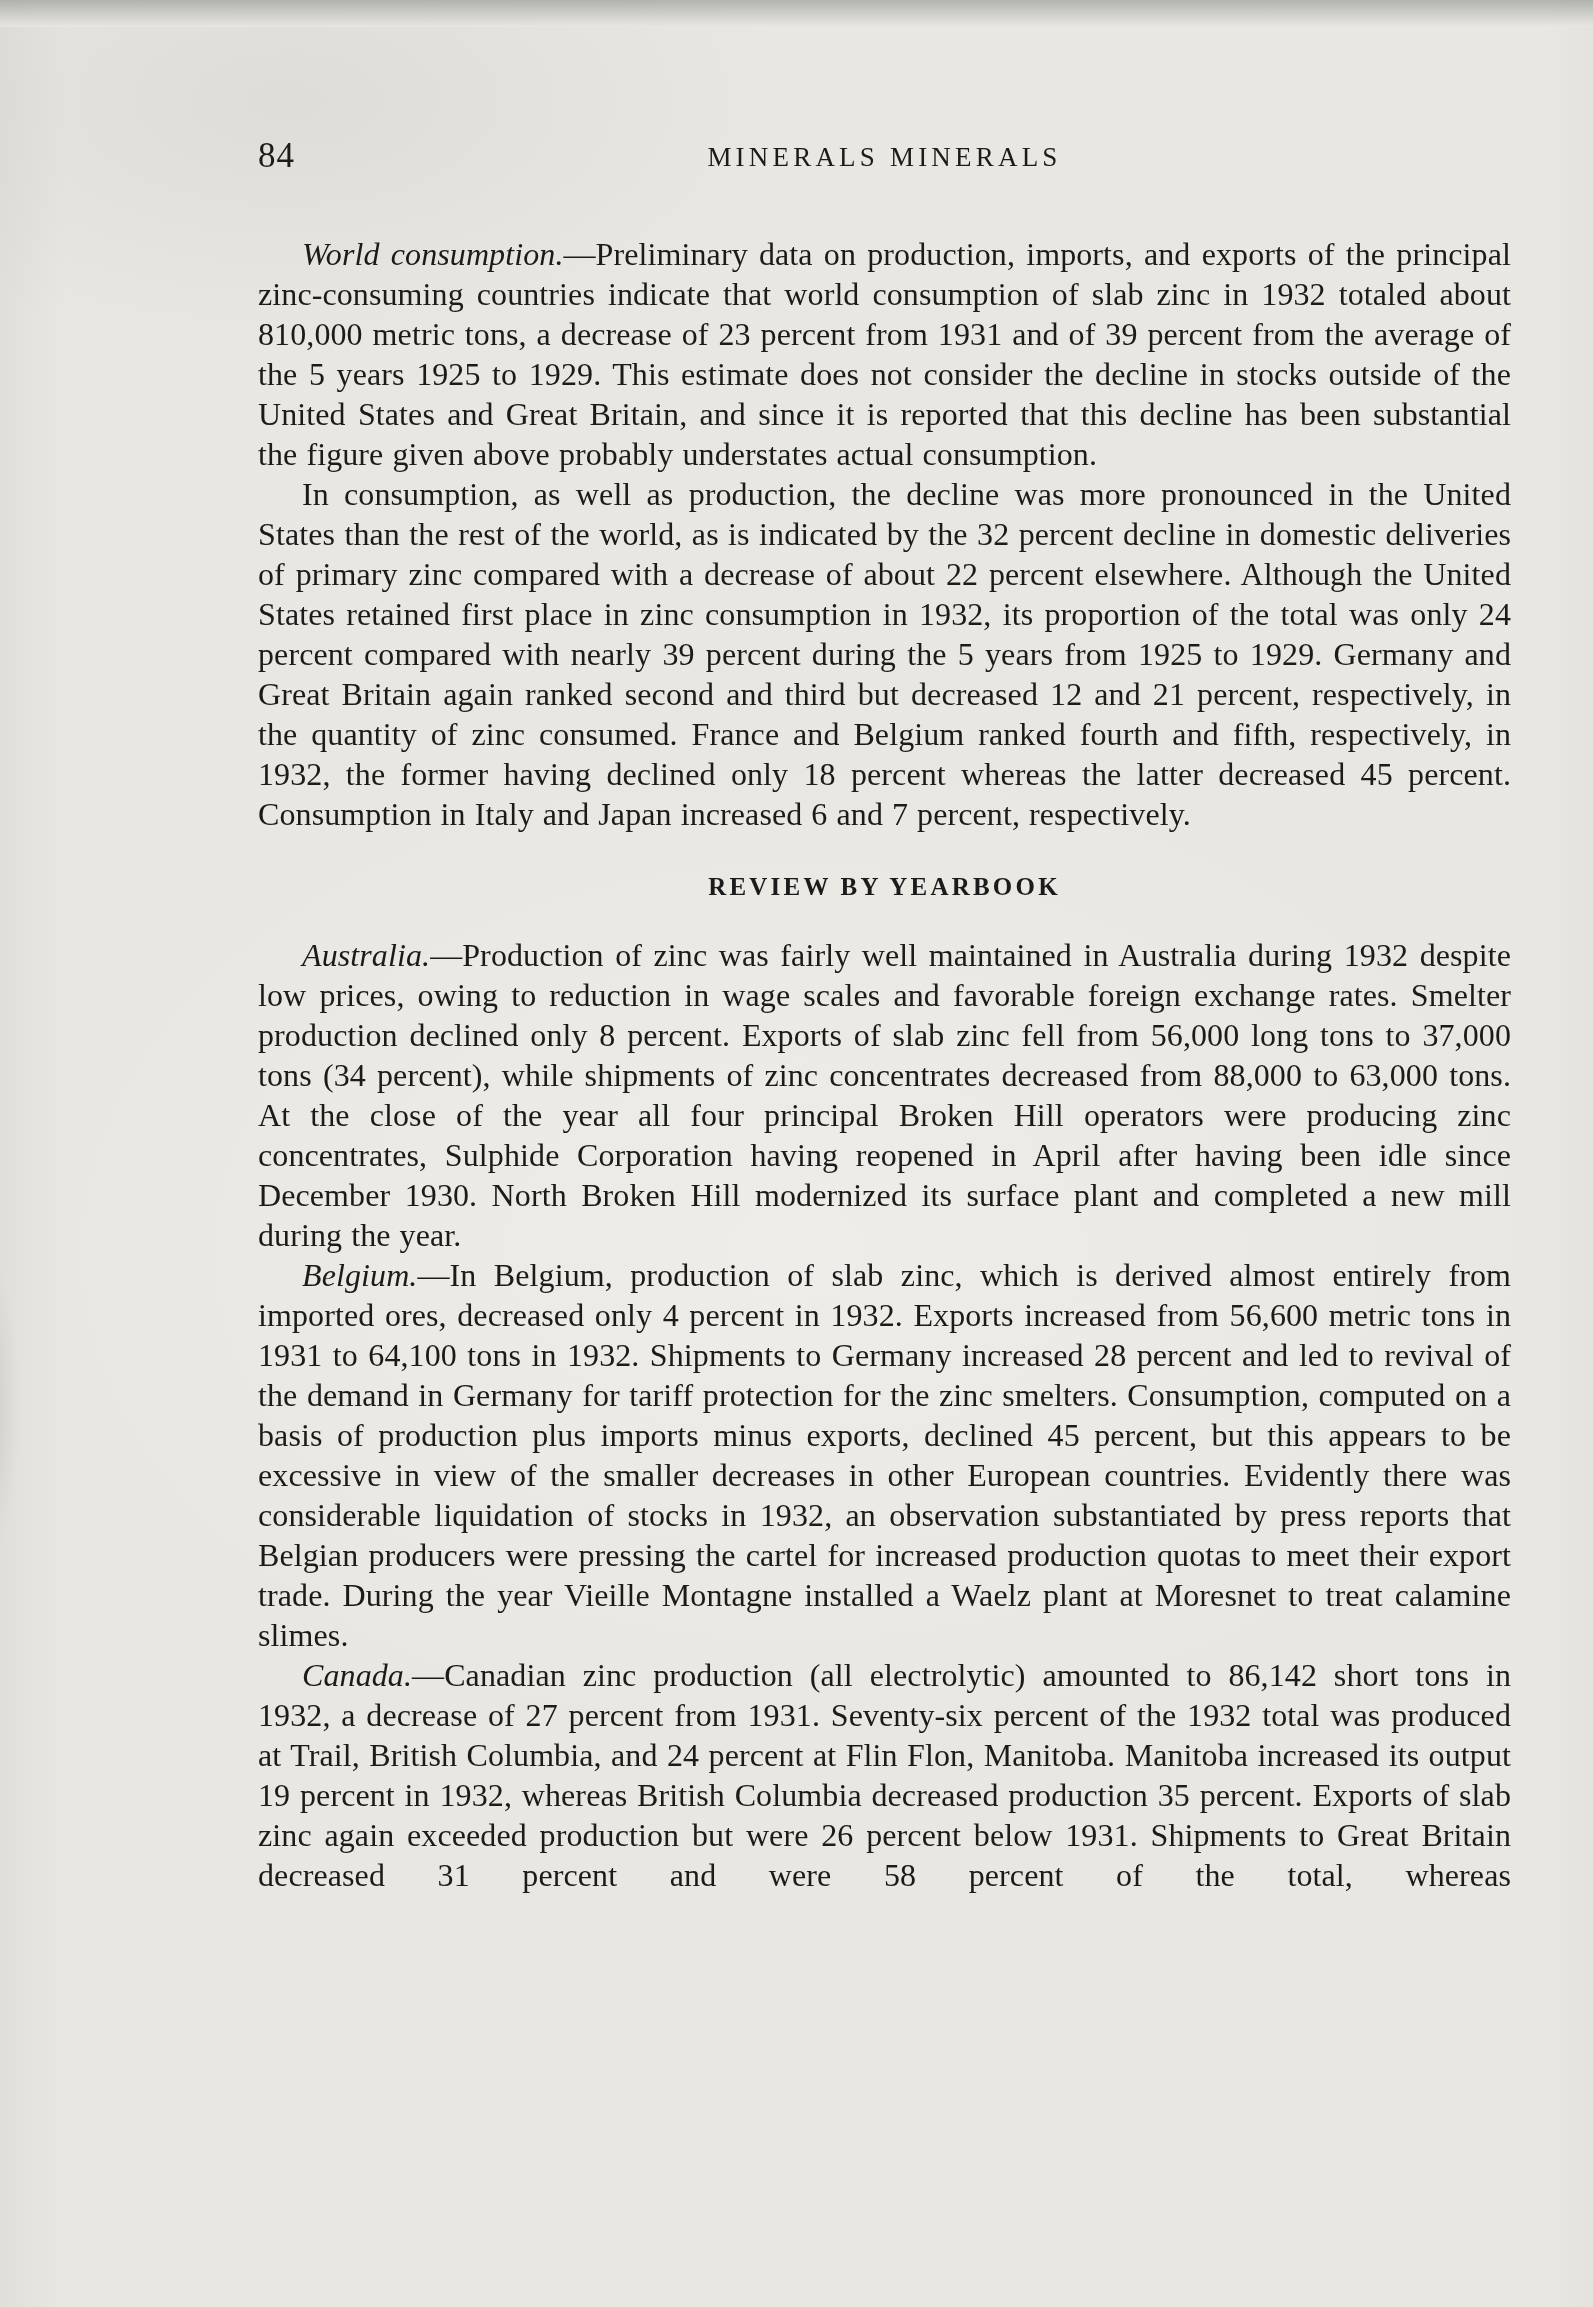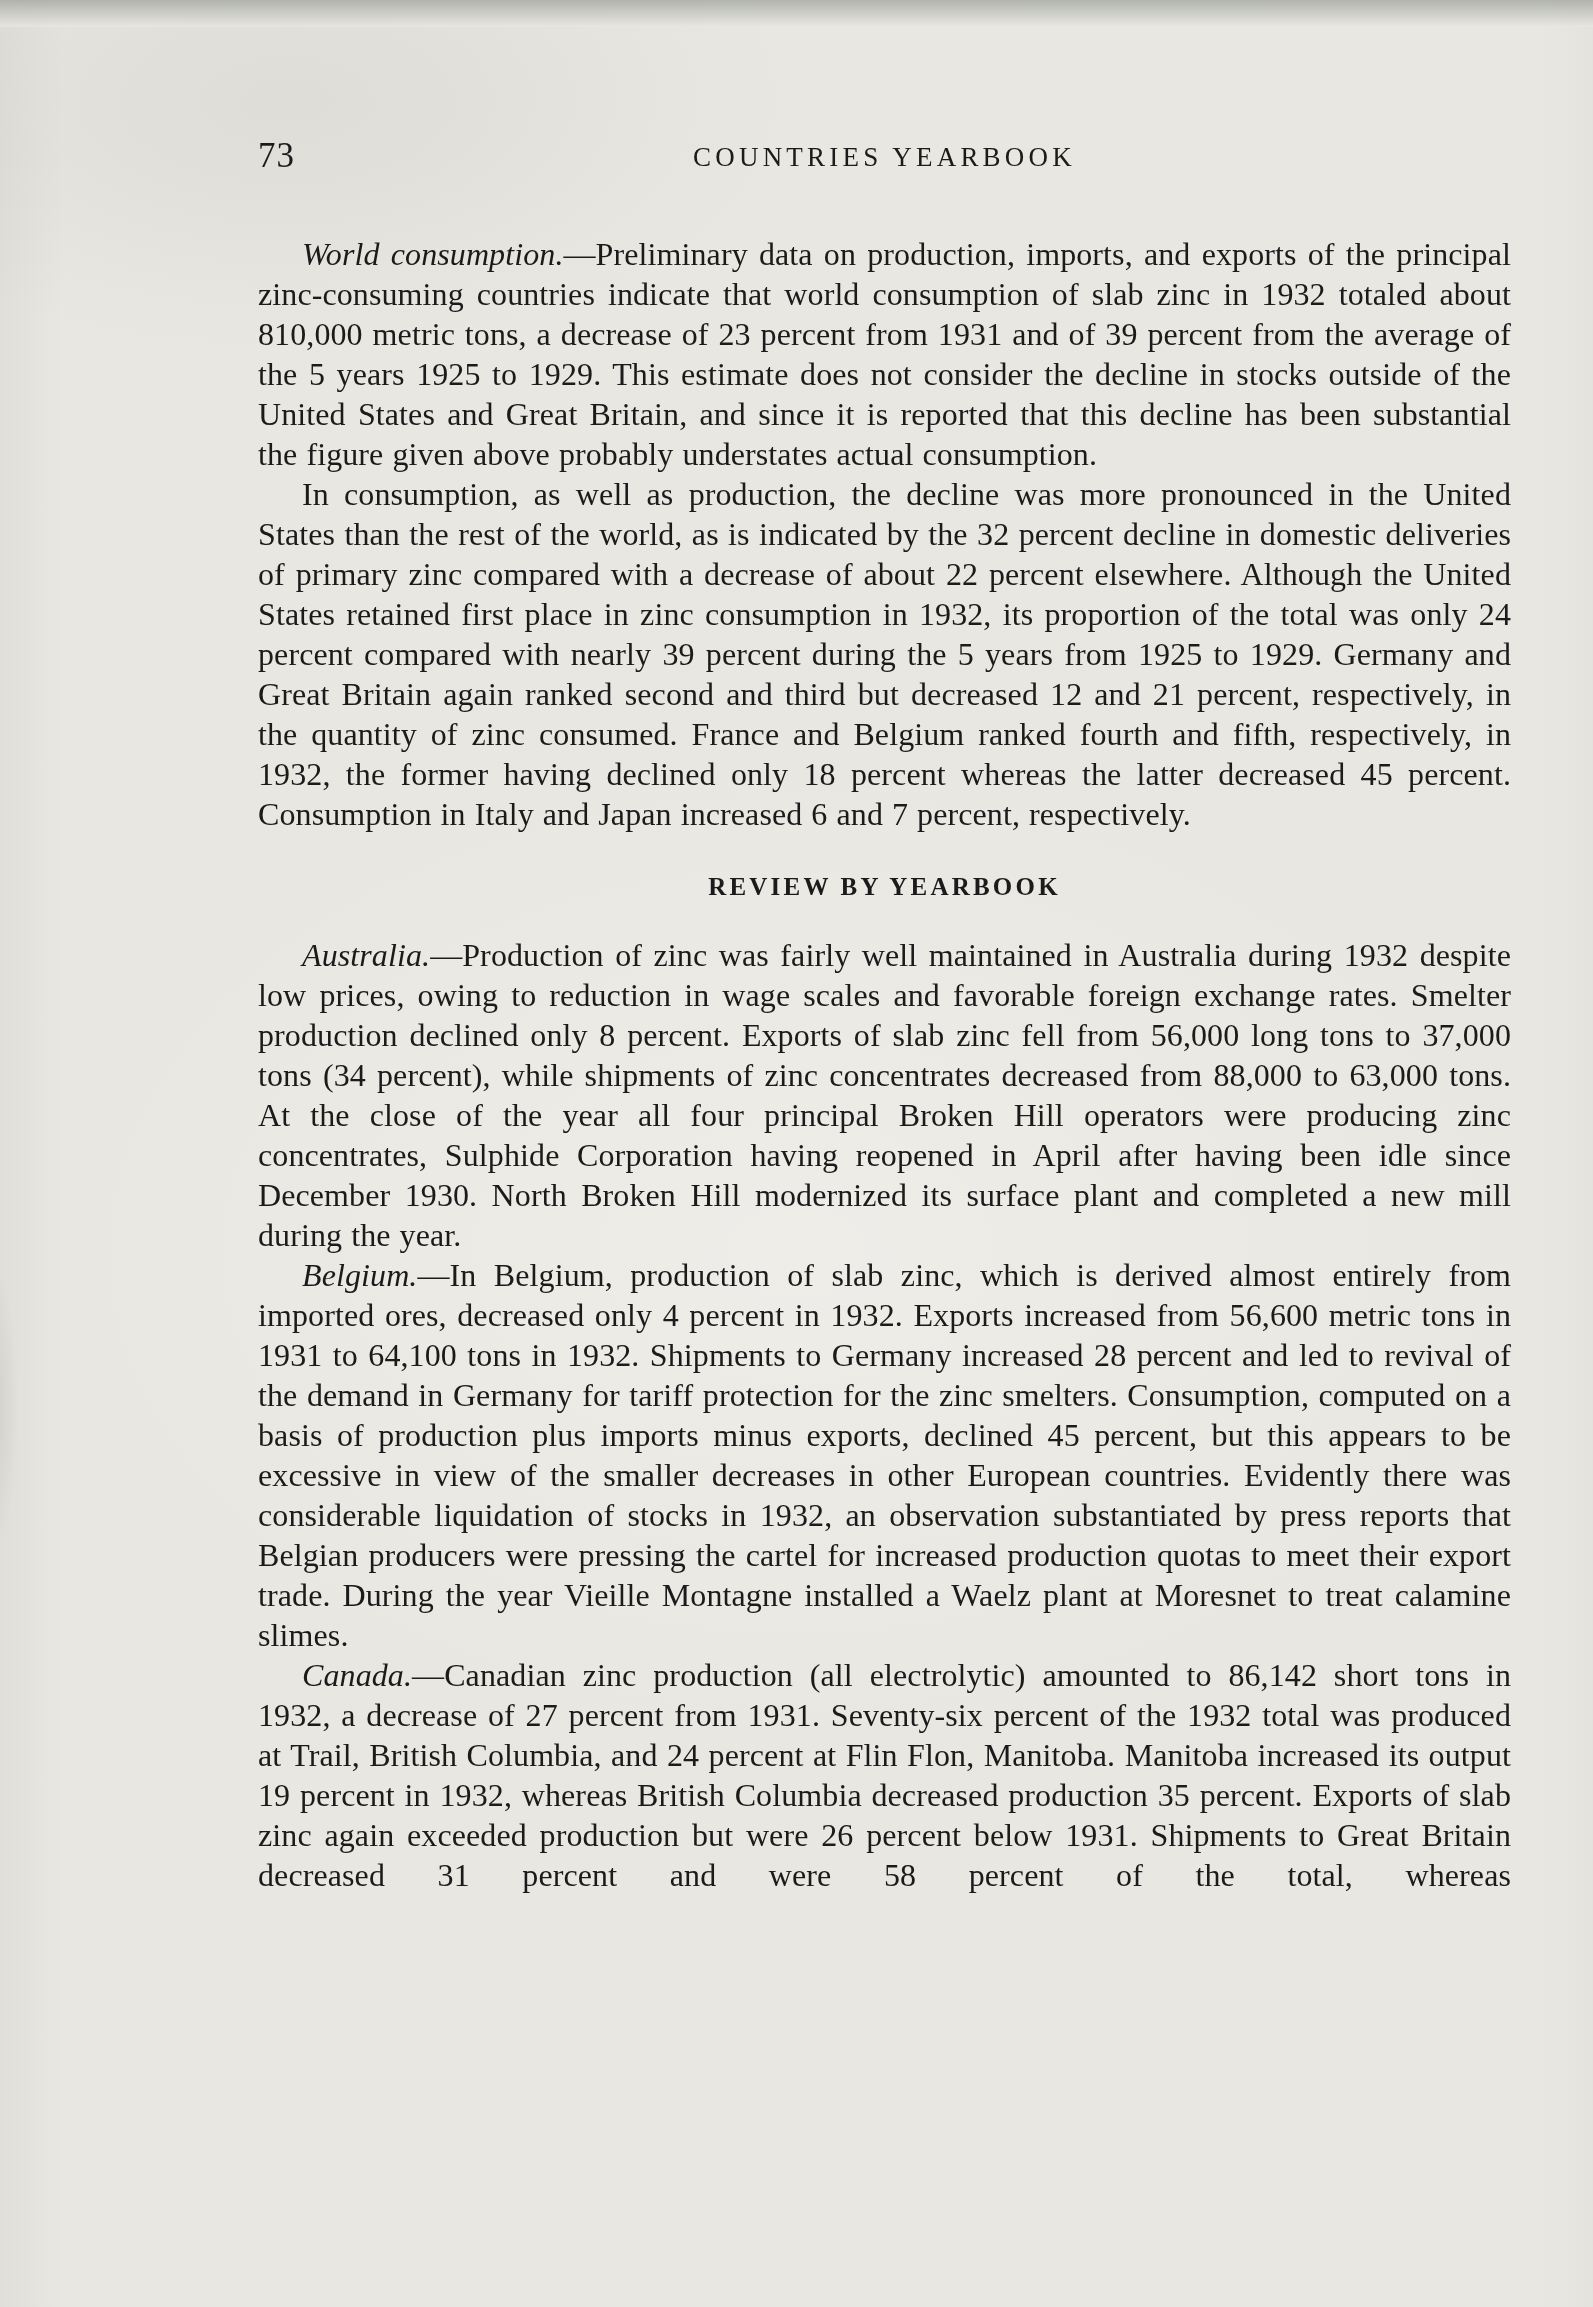--- a/index.html
+++ b/index.html
@@ -97,22 +97,22 @@
 <body>
 
 <div class="page">
 
   <div class="scan-edge-top"></div>
   <div class="scan-smudge-left"></div>
 
   <div class="text-block">
 
     <div class="page-header">
-      <span class="page-number">73</span>
-      <span class="running-head">COUNTRIES YEARBOOK</span>
+      <span class="page-number">84</span>
+      <span class="running-head">MINERALS MINERALS</span>
     </div>
 
     <p class="body-para"><i class="lead">World consumption.</i><span>—Preliminary data on production, imports, and exports of the principal zinc-consuming countries indicate that world consumption of slab zinc in 1932 totaled about 810,000 metric tons, a decrease of 23 percent from 1931 and of 39 percent from the average of the 5 years 1925 to 1929. This estimate does not consider the decline in stocks outside of the United States and Great Britain, and since it is reported that this decline has been substantial the figure given above probably understates actual consumption.</span></p>
 
     <p class="body-para"><span>In consumption, as well as production, the decline was more pronounced in the United States than the rest of the world, as is indicated by the 32 percent decline in domestic deliveries of primary zinc compared with a decrease of about 22 percent elsewhere. Although the United States retained first place in zinc consumption in 1932, its proportion of the total was only 24 percent compared with nearly 39 percent during the 5 years from 1925 to 1929. Germany and Great Britain again ranked second and third but decreased 12 and 21 percent, respectively, in the quantity of zinc consumed. France and Belgium ranked fourth and fifth, respectively, in 1932, the former having declined only 18 percent whereas the latter decreased 45 percent. Consumption in Italy and Japan increased 6 and 7 percent, respectively.</span></p>
 
     <h2 class="section-heading">REVIEW BY YEARBOOK</h2>
 
     <p class="body-para"><i class="lead">Australia.</i><span>—Production of zinc was fairly well maintained in Australia during 1932 despite low prices, owing to reduction in wage scales and favorable foreign exchange rates. Smelter production declined only 8 percent. Exports of slab zinc fell from 56,000 long tons to 37,000 tons (34 percent), while shipments of zinc concentrates decreased from 88,000 to 63,000 tons. At the close of the year all four principal Broken Hill operators were producing zinc concentrates, Sulphide Corporation having reopened in April after having been idle since December 1930. North Broken Hill modernized its surface plant and completed a new mill during the year.</span></p>
 

